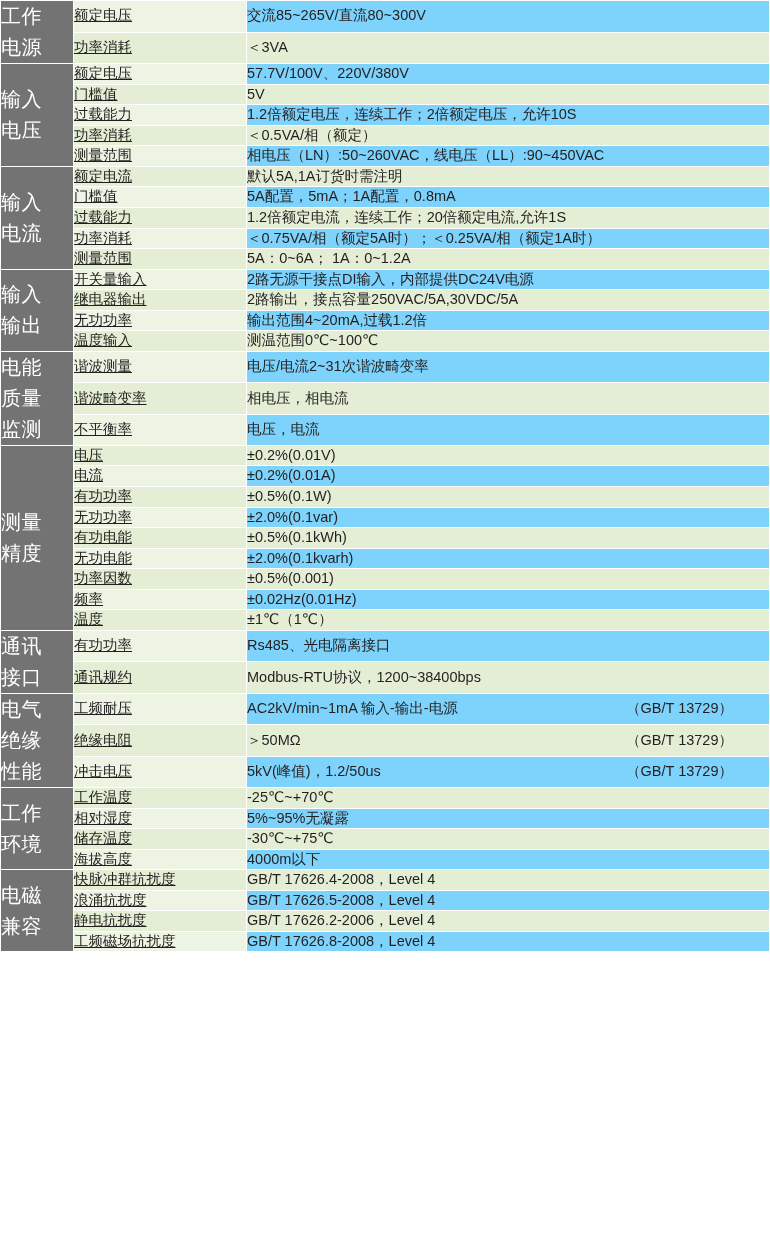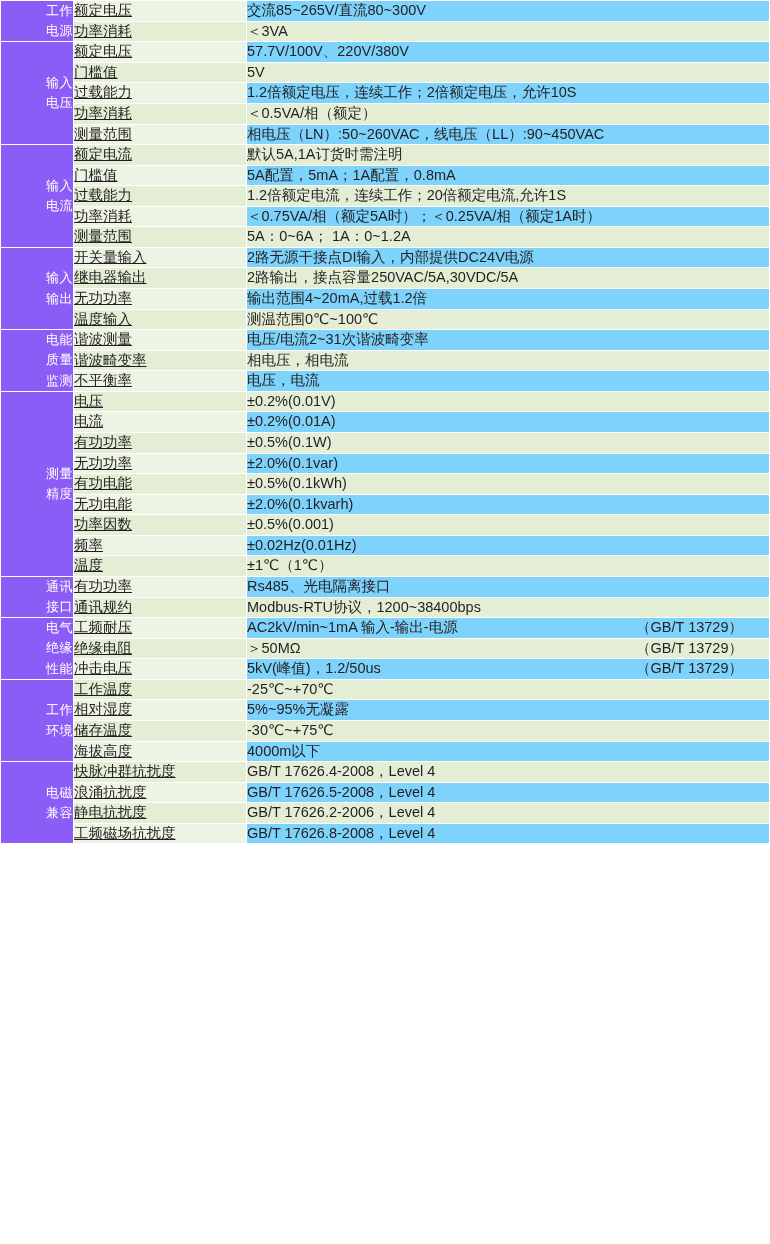--- a/index.html
+++ b/index.html
@@ -17,24 +17,24 @@
     border-collapse: collapse;
     table-layout: fixed;
   }
   #spec-table td {
     border: 1px solid #ffffff;
     padding: 0;
     vertical-align: middle;
   }
   td.cat {
     width: 72px;
-    background: #8b5cf6;
+    background: #737373;
     color: #ffffff;
-    text-align: right;
-    font-size: 13px;
+    text-align: left;
+    font-size: 20px;
     line-height: 1.55;
     padding: 4px 2px;
     letter-spacing: 0.5px;
   }
   td.cat .catline {
     display: block;
     white-space: nowrap;
   }
   td.item {
     width: 172px;
@@ -53,21 +53,21 @@
     color: #231f20;
   }
   td.val .valwrap {
     display: flex;
     justify-content: space-between;
     align-items: center;
     gap: 4px;
   }
   td.val .note {
     white-space: nowrap;
-    padding-right: 26px;
+    padding-right: 36px;
   }
   tr.alt td.item, tr.alt td.val {
     background: #e4eed5;
   }
 </style>
 </head>
 <body>
 
 <table id="spec-table">
   <tbody>

